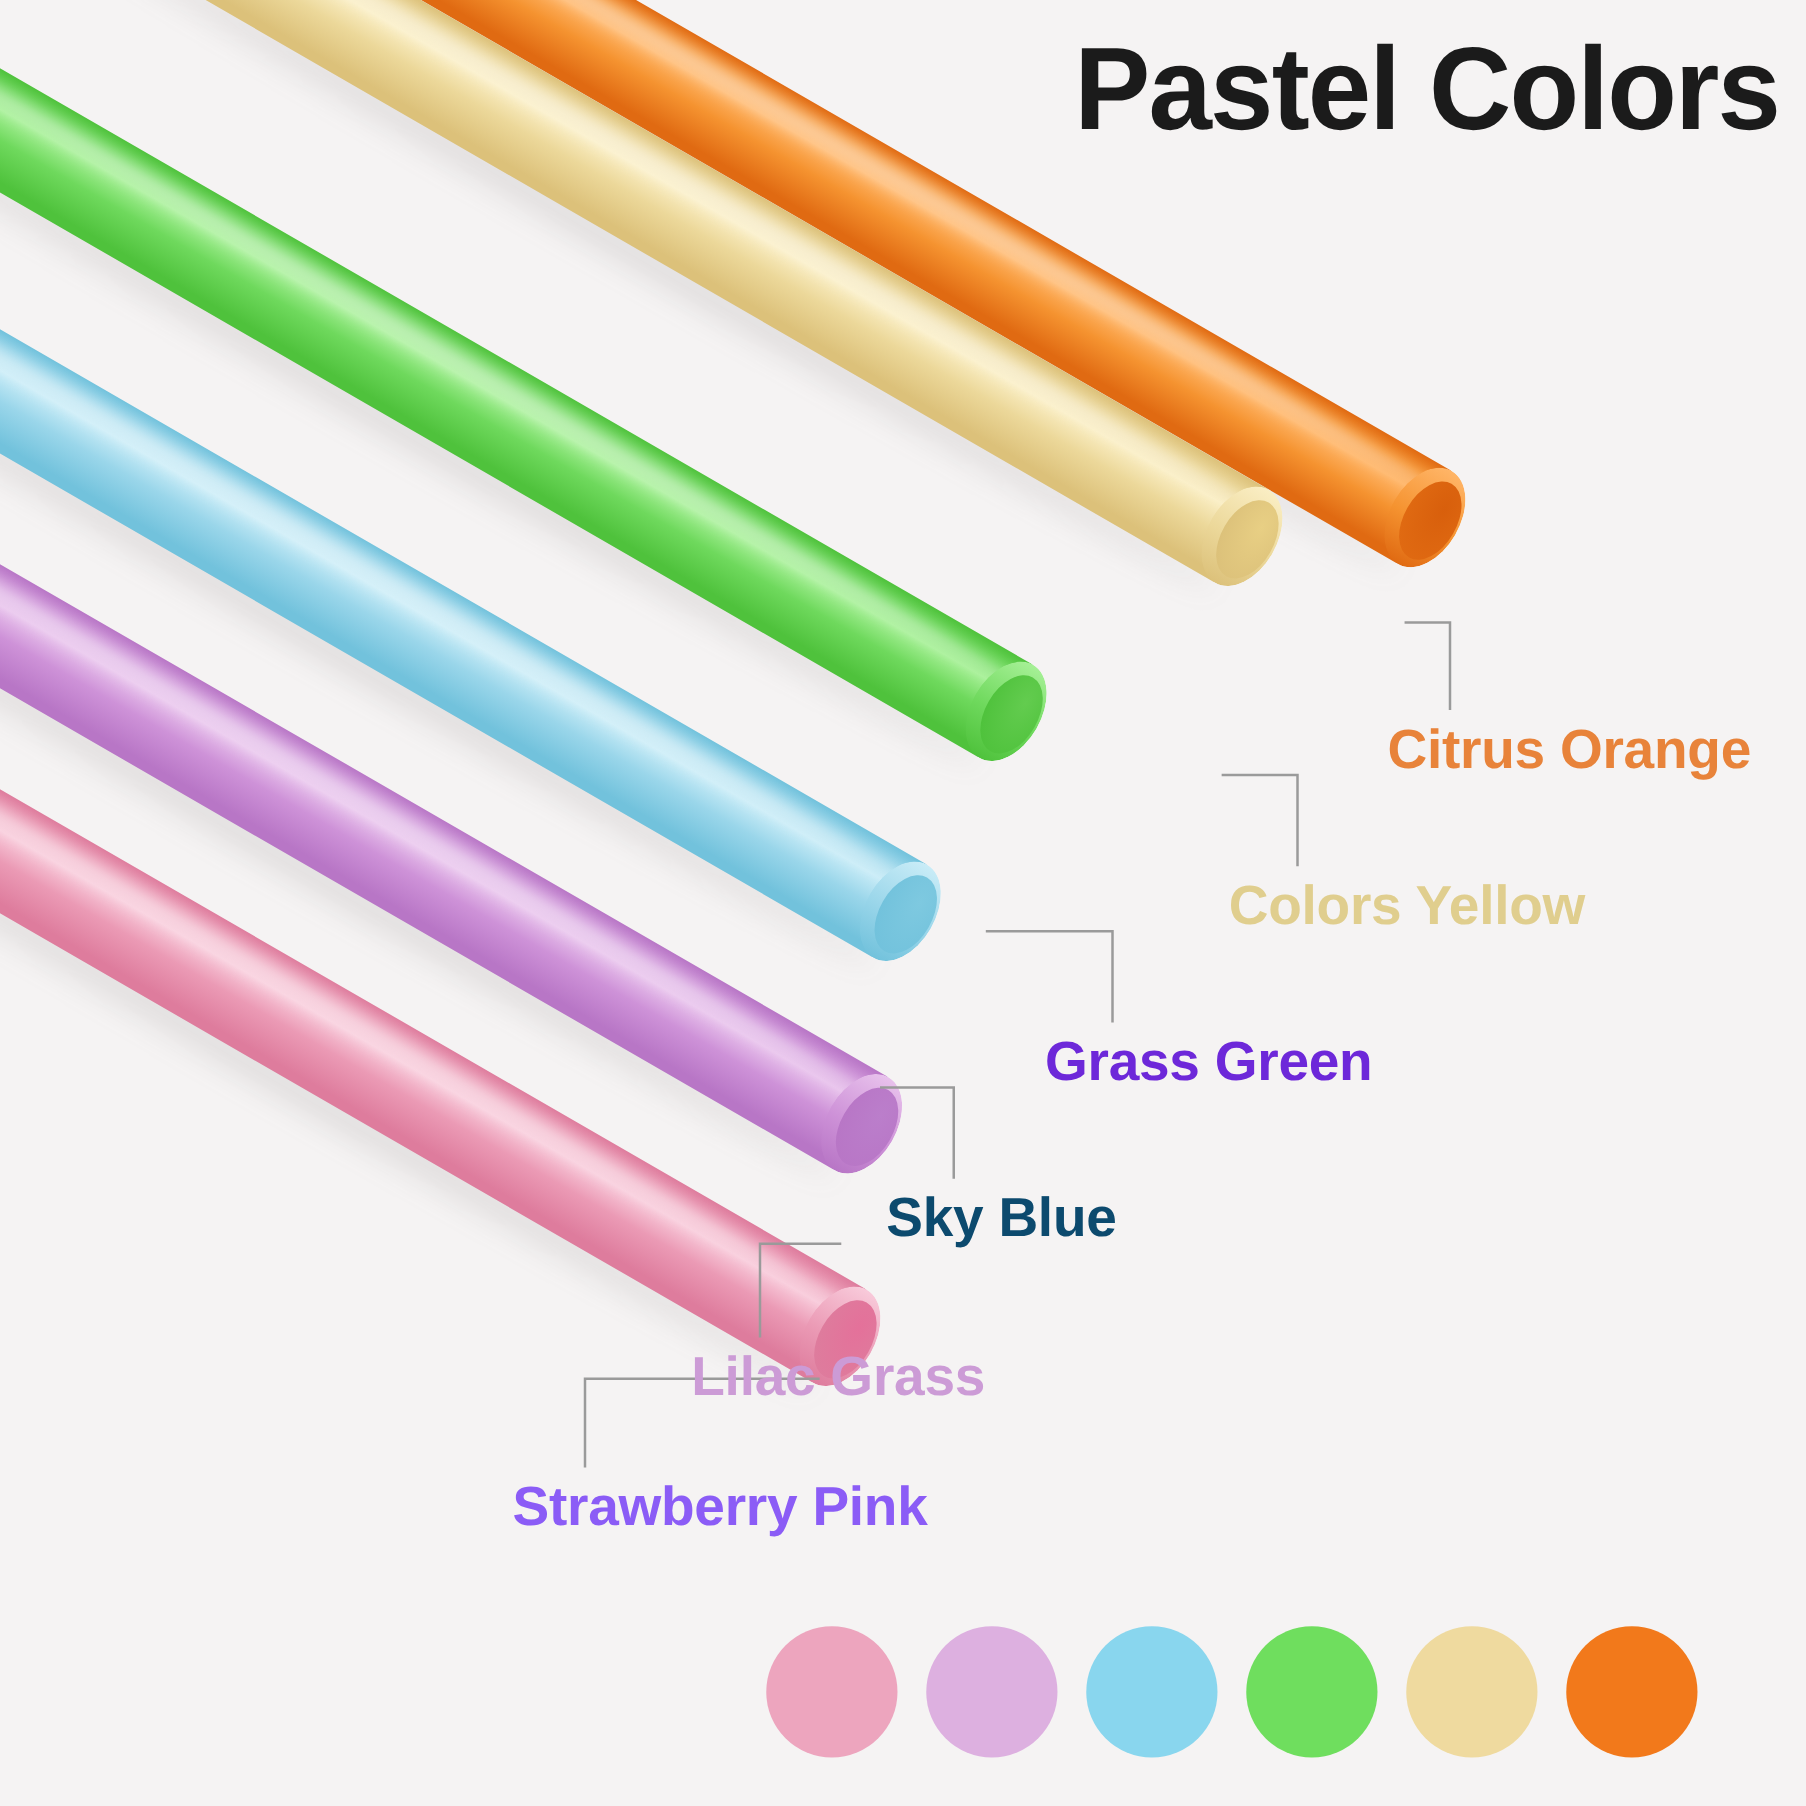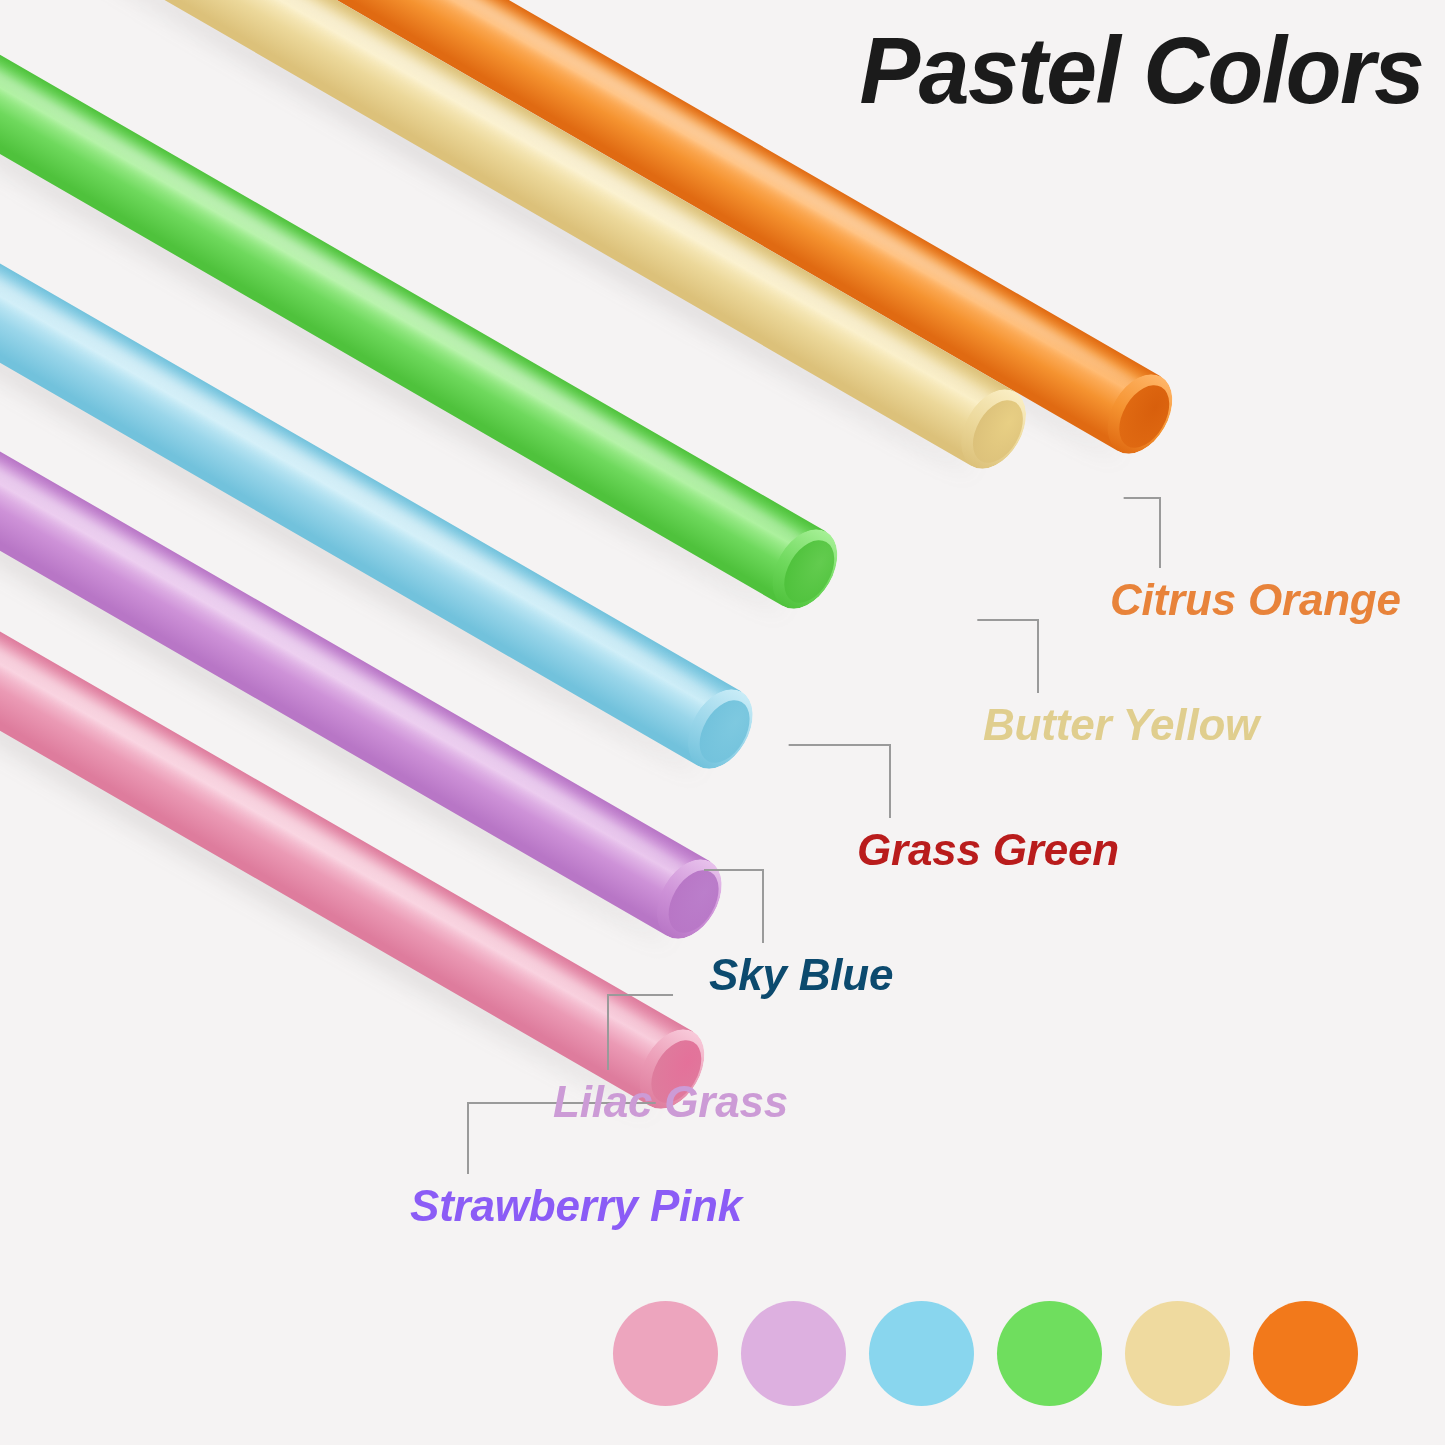--- a/index.html
+++ b/index.html
@@ -3,21 +3,21 @@
 <meta charset="utf-8">
 <style>
   html,body{margin:0;padding:0;}
   body{
     width:1445px;height:1445px;
     background:#f5f3f3;
     font-family:"Liberation Sans", sans-serif;
     overflow:hidden;
     position:relative;
   }
-  #stage{position:absolute;inset:0;width:1445px;height:1428px;overflow:hidden;font-style:italic;}
+  #stage{position:absolute;inset:0;width:1445px;height:1428px;overflow:hidden;}
 
   
   .title{
     position:absolute;
     right:22px; top:22px;
     font-size:94px;
     font-weight:700;
     letter-spacing:-1.5px;
     color:#1b1b1b;
     font-family:"Liberation Sans", sans-serif;
@@ -189,22 +189,22 @@
         <path d="M 673.0254037844387 995 L 608 995 L 608 1070" fill="none" stroke="#9a9a9a" stroke-width="2"></path>
       </g>
       <g>
         <path d="M 655.70489570875 1103 L 468 1103 L 468 1174" fill="none" stroke="#9a9a9a" stroke-width="2"></path>
       </g>
     </svg>
 
   <div class="title" style="color: rgb(27, 27, 27);">Pastel Colors</div>
 
   <div class="label" style="left: 1110px; top: 575px; color: rgb(232, 131, 58);">Citrus Orange</div>
-  <div class="label" style="left: 983px; top: 700px; color: rgb(224, 206, 142);">Butter Yellow</div>
-  <div class="label" style="left: 857px; top: 825px; color: #b91c1c;">Grass Green</div>
+  <div class="label" style="left: 983px; top: 700px; color: rgb(224, 206, 142);">Colors Yellow</div>
+  <div class="label" style="left: 836px; top: 825px; color: #6d28d9;">Grass Green</div>
   <div class="label" style="left: 709px; top: 950px; color: #0c4a6e;">Sky Blue</div>
   <div class="label" style="left: 553px; top: 1077px; color: rgb(204, 155, 214);">Lilac Grass</div>
   <div class="label" style="left: 410px; top: 1181px; color: #8b5cf6;">Strawberry Pink</div>
 
   <div class="swatches" id="swatches">
       <div class="swatch" style="background: rgb(237, 165, 190);"></div>
       <div class="swatch" style="background: rgb(221, 176, 224);"></div>
       <div class="swatch" style="background: rgb(137, 214, 238);"></div>
       <div class="swatch" style="background: rgb(111, 222, 94);"></div>
       <div class="swatch" style="background: rgb(239, 218, 159);"></div>

